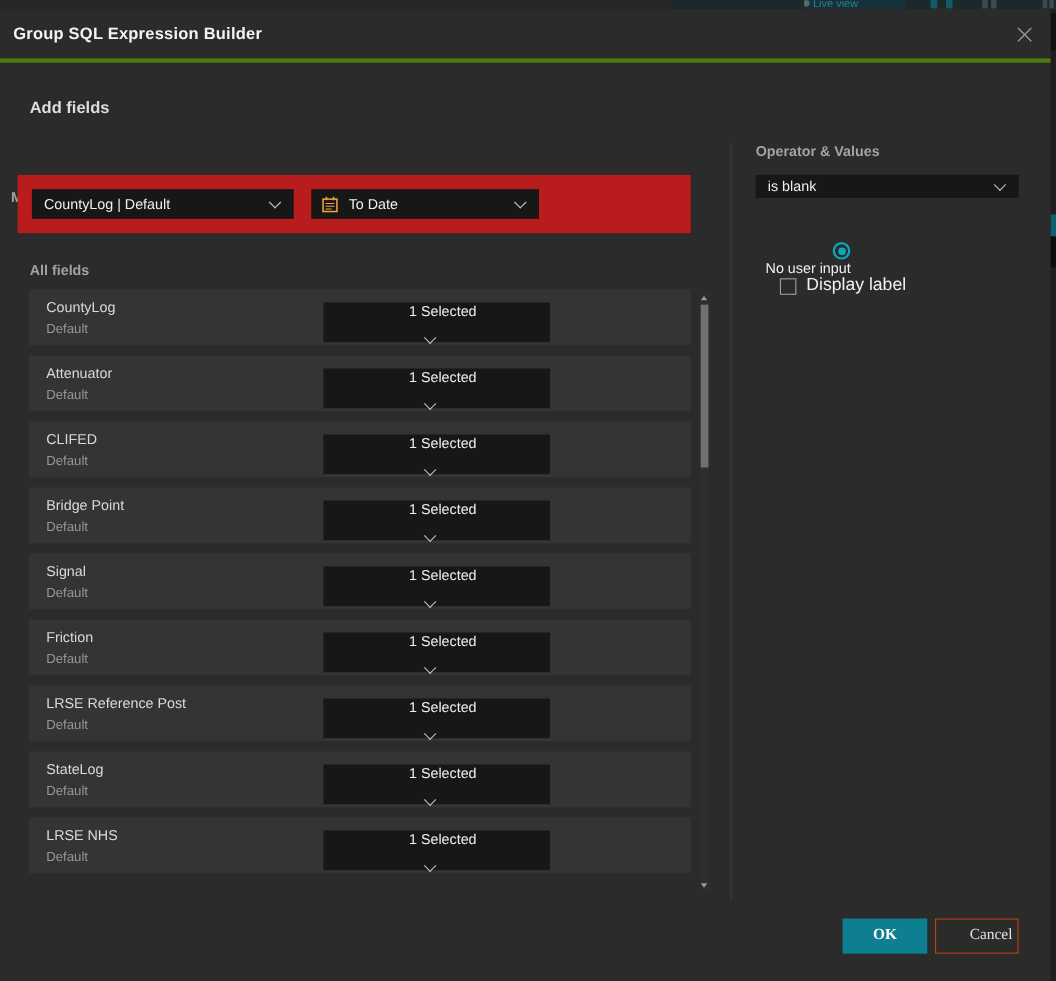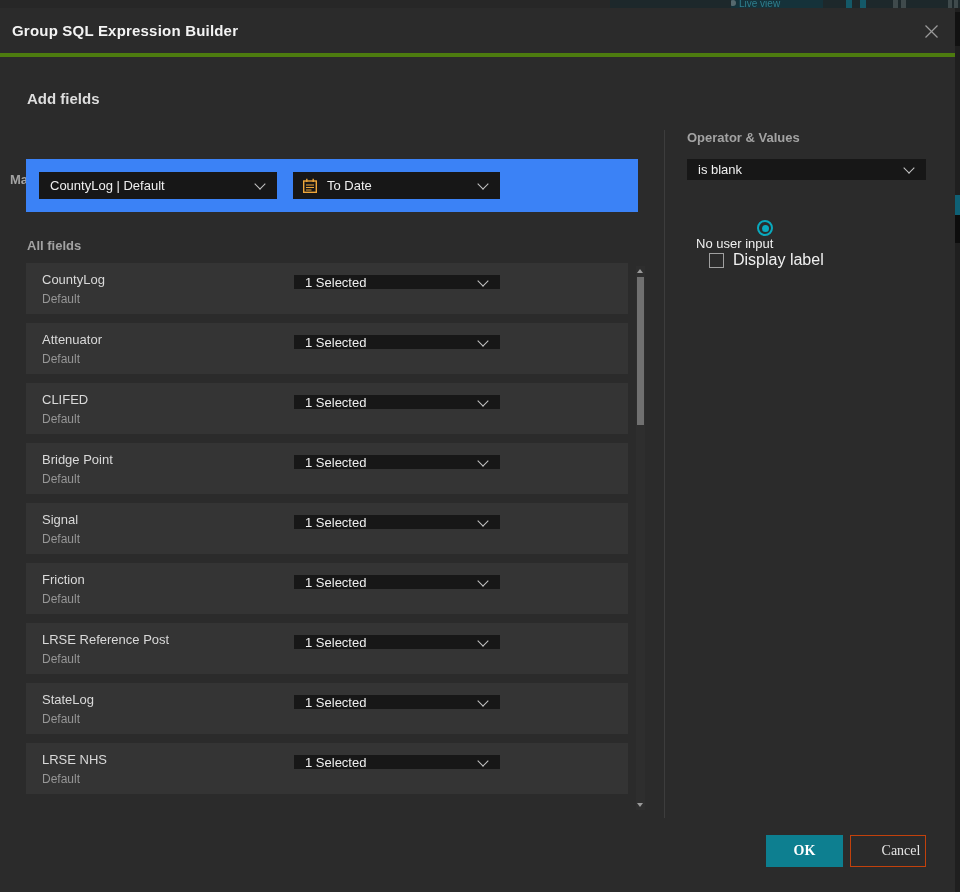--- a/index.html
+++ b/index.html
@@ -26,34 +26,34 @@
   .dialog{position:absolute;left:0;top:8px;width:955px;height:884px;background:#2b2b2b;}
   .dlg-header{position:absolute;left:0;top:0;width:100%;height:45px;border-bottom:4px solid #4d7c0f;}
   .dlg-title{position:absolute;left:12px;top:0;line-height:45px;font-size:15px;font-weight:700;color:#f3f3f3;letter-spacing:.2px;}
   .close-btn{position:absolute;left:919px;top:11px;width:24px;height:24px;display:flex;align-items:center;justify-content:center;cursor:pointer;background:none;border:none;padding:0;}
   .section-title{position:absolute;left:27px;top:82px;font-size:15px;font-weight:700;color:#dedede;}
   .sub-label{position:absolute;font-size:13px;font-weight:700;color:#a3a3a3;}
   .lbl-main{left:10px;top:124px;margin-top:40px;}
   .lbl-all{left:27px;top:230px;}
   .lbl-op{left:687px;top:122px;}
   
-  .main-band{position:absolute;left:26px;top:151px;width:612px;height:53px;background:#3b82f6;}
+  .main-band{position:absolute;left:16px;top:151px;width:612px;height:53px;background:#b91c1c;}
   .select{position:absolute;background:#171717;display:flex;align-items:center;cursor:pointer;box-sizing:border-box;}
   .select-value{flex:1;font-size:13px;color:#efefef;padding-left:11px;white-space:nowrap;overflow:hidden;}
   .chev{width:7px;height:7px;border-right:1.5px solid #c4c4c4;border-bottom:1.5px solid #c4c4c4;transform:rotate(45deg);margin-right:13px;margin-top:-3px;flex:none;}
   .sel-mainfield{left:13px;top:13px;width:238px;height:27px;}
   .sel-maindate{left:267px;top:13px;width:207px;height:27px;}
   .cal-icon{flex:none;margin-left:9px;margin-right:0;display:flex;}
   .sel-maindate .select-value{padding-left:9px;}
   
   .fields-list{position:absolute;left:26px;top:255px;width:602px;}
   .field-row{position:relative;width:602px;height:51px;background:#343434;margin-bottom:9px;}
   .field-name{position:absolute;left:16px;top:9px;font-size:13px;color:#d9d9d9;}
   .field-source{position:absolute;left:16px;top:29px;font-size:12px;color:#969696;}
-  .row-select{left:268px;top:12px;width:206px;height:14px;}
+  .row-select{left:268px;top:12px;width:206px;height:36px;flex-direction:column;}
   
   .scrollbar{position:absolute;left:636px;top:258px;width:9px;height:544px;background:#2e2e2e;}
   .scroll-up{position:absolute;left:1px;top:3px;width:0;height:0;border-left:3.5px solid transparent;border-right:3.5px solid transparent;border-bottom:4px solid #9a9a9a;}
   .scroll-down{position:absolute;left:1px;bottom:3px;width:0;height:0;border-left:3.5px solid transparent;border-right:3.5px solid transparent;border-top:4px solid #9a9a9a;}
   .scroll-thumb{position:absolute;left:1px;top:11px;width:7px;height:148px;background:#707070;}
   
   .v-divider{position:absolute;left:664px;top:122px;width:1px;height:688px;background:#3d3d3d;}
   
   .sel-operator{left:687px;top:151px;width:239px;height:21px;}
   .radio-row{position:absolute;left:687px;top:212px;display:flex;align-items:flex-end;cursor:pointer;flex-direction:column;}

